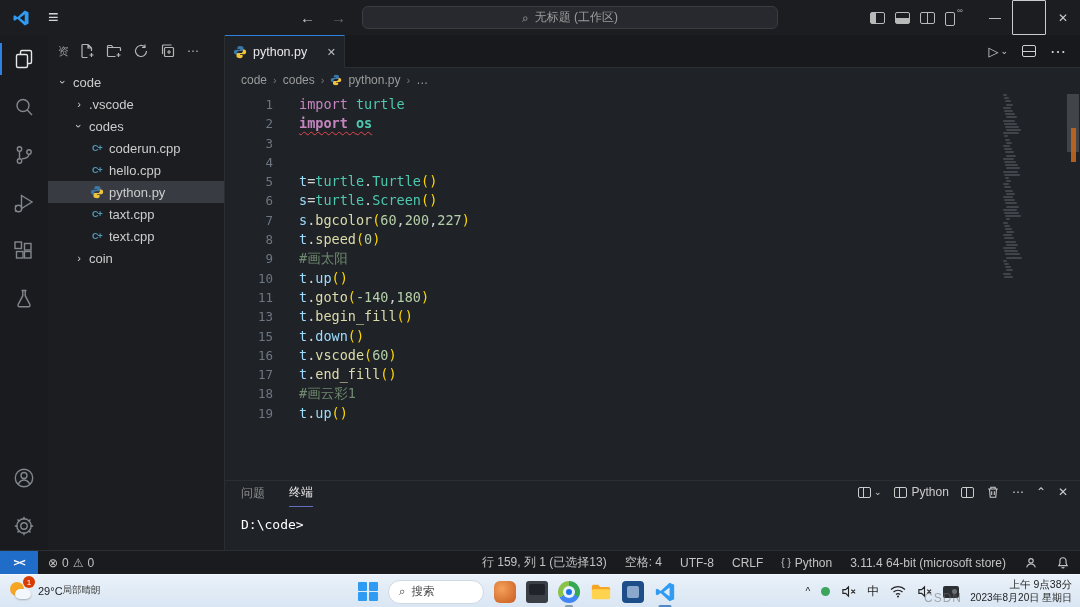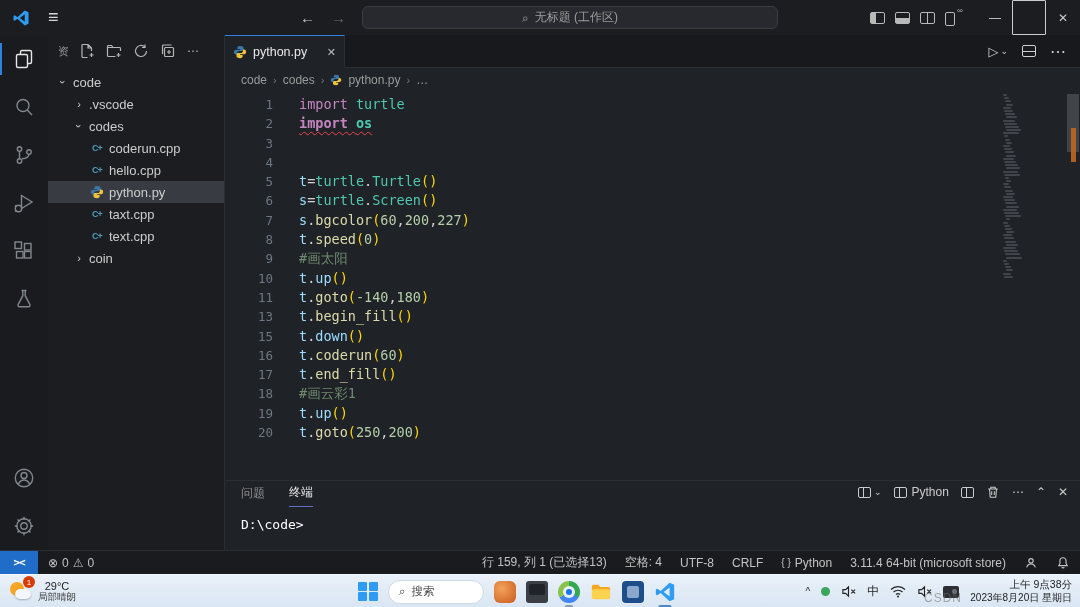--- a/index.html
+++ b/index.html
@@ -117,21 +117,21 @@
 
   
   .taskbar { height:33px; background:linear-gradient(#eaf1f9,#d9e6f3); border-top:1px solid #f5f9fd;
     position:relative; display:flex; align-items:center; color:#1d1d1d; flex:0 0 auto; }
   .weather { display:flex; align-items:center; gap:6px; padding-left:10px; }
   .w-icon { position:relative; width:22px; height:22px; }
   .w-sun { position:absolute; left:0; top:2px; width:14px; height:14px; border-radius:50%; background:#f6a623; }
   .w-cloud { position:absolute; left:5px; top:9px; width:16px; height:10px; border-radius:6px; background:#f3f6fa; box-shadow:0 1px 2px rgba(0,0,0,.25); }
   .w-badge { position:absolute; right:-3px; top:-4px; min-width:12px; height:12px; border-radius:6px;
     background:#d83b01; color:#fff; font-size:8px; display:flex; align-items:center; justify-content:center; padding:0 2px; }
-  .w-text { display:flex; flex-direction:column; line-height:1.1;text-align:center; }
+  .w-text { display:flex; flex-direction:row; line-height:1.1;text-align:center; }
   .w-temp { font-size:11px; } .w-desc { font-size:9.5px; color:#444; }
   .tb-center { position:absolute; left:358px; top:0; height:33px; display:flex; align-items:center; gap:10px; }
   .start { width:20px; height:20px; display:grid; grid-template-columns:9px 9px; grid-template-rows:9px 9px; gap:1.5px; }
   .start i { background:#2f9bf2; border-radius:1px; }
   .tb-searchbox { width:96px; height:24px; background:#ffffff; border:1px solid #cfd9e4; border-radius:13px;
     display:flex; align-items:center; gap:6px; padding:0 10px; color:#4b4b4b; font-size:11.5px; }
   .tk-ico { width:22px; height:22px; border-radius:4px; position:relative; }
   .runline { position:absolute; left:50%; transform:translateX(-50%); bottom:-5px; width:8px; height:2.5px;
     border-radius:2px; background:#8a9bad; }
   .runline.active { width:13px; background:#4f88c7; }
@@ -357,25 +357,24 @@
             <div class="code-line"><span class="ln">4</span></div>
             <div class="code-line"><span class="ln">5</span><span class="lc"><span class="var">t</span><span class="op">=</span><span class="mod">turtle</span><span class="op">.</span><span class="cls">Turtle</span><span class="pr">(</span><span class="pr">)</span></span></div>
             <div class="code-line"><span class="ln">6</span><span class="lc"><span class="var">s</span><span class="op">=</span><span class="mod">turtle</span><span class="op">.</span><span class="cls">Screen</span><span class="pr">(</span><span class="pr">)</span></span></div>
             <div class="code-line"><span class="ln">7</span><span class="lc"><span class="var">s</span><span class="op">.</span><span class="fn">bgcolor</span><span class="pr">(</span><span class="num">60</span><span class="op">,</span><span class="num">200</span><span class="op">,</span><span class="num">227</span><span class="pr">)</span></span></div>
             <div class="code-line"><span class="ln">8</span><span class="lc"><span class="var">t</span><span class="op">.</span><span class="fn">speed</span><span class="pr">(</span><span class="num">0</span><span class="pr">)</span></span></div>
             <div class="code-line"><span class="ln">9</span><span class="lc"><span class="cm">#画太阳</span></span></div>
             <div class="code-line"><span class="ln">10</span><span class="lc"><span class="var">t</span><span class="op">.</span><span class="var">up</span><span class="pr">(</span><span class="pr">)</span></span></div>
             <div class="code-line"><span class="ln">11</span><span class="lc"><span class="var">t</span><span class="op">.</span><span class="fn">goto</span><span class="pr">(</span><span class="num">-140</span><span class="op">,</span><span class="num">180</span><span class="pr">)</span></span></div>
             <div class="code-line"><span class="ln">13</span><span class="lc"><span class="var">t</span><span class="op">.</span><span class="fn">begin_fill</span><span class="pr">(</span><span class="pr">)</span></span></div>
             <div class="code-line"><span class="ln">15</span><span class="lc"><span class="var">t</span><span class="op">.</span><span class="var">down</span><span class="pr">(</span><span class="pr">)</span></span></div>
-            <div class="code-line"><span class="ln">16</span><span class="lc"><span class="var">t</span><span class="op">.</span><span class="fn">coderun</span><span class="pr">(</span><span class="num">60</span><span class="pr">)</span></span></div>
+            <div class="code-line"><span class="ln">16</span><span class="lc"><span class="var">t</span><span class="op">.</span><span class="fn">vscode</span><span class="pr">(</span><span class="num">60</span><span class="pr">)</span></span></div>
             <div class="code-line"><span class="ln">17</span><span class="lc"><span class="var">t</span><span class="op">.</span><span class="fn">end_fill</span><span class="pr">(</span><span class="pr">)</span></span></div>
             <div class="code-line"><span class="ln">18</span><span class="lc"><span class="cm">#画云彩1</span></span></div>
             <div class="code-line"><span class="ln">19</span><span class="lc"><span class="var">t</span><span class="op">.</span><span class="var">up</span><span class="pr">(</span><span class="pr">)</span></span></div>
-            <div class="code-line"><span class="ln">20</span><span class="lc"><span class="var">t</span><span class="op">.</span><span class="fn">goto</span><span class="pr">(</span><span class="num">250</span><span class="op">,</span><span class="num">200</span><span class="pr">)</span></span></div>
           </div>
         <div class="minimap" id="minimap">
             <div class="mbar" style="width: 4px; margin-left: 0px;"></div>
             <div class="mbar" style="width: 5px; margin-left: 1px;"></div>
             <div class="mbar" style="width: 6px; margin-left: 2px;"></div>
             <div class="mbar" style="width: 7px; margin-left: 3px;"></div>
             <div class="mbar" style="width: 8px; margin-left: 0px;"></div>
             <div class="mbar" style="width: 9px; margin-left: 1px;"></div>
             <div class="mbar" style="width: 10px; margin-left: 2px;"></div>
             <div class="mbar" style="width: 11px; margin-left: 3px;"></div>

